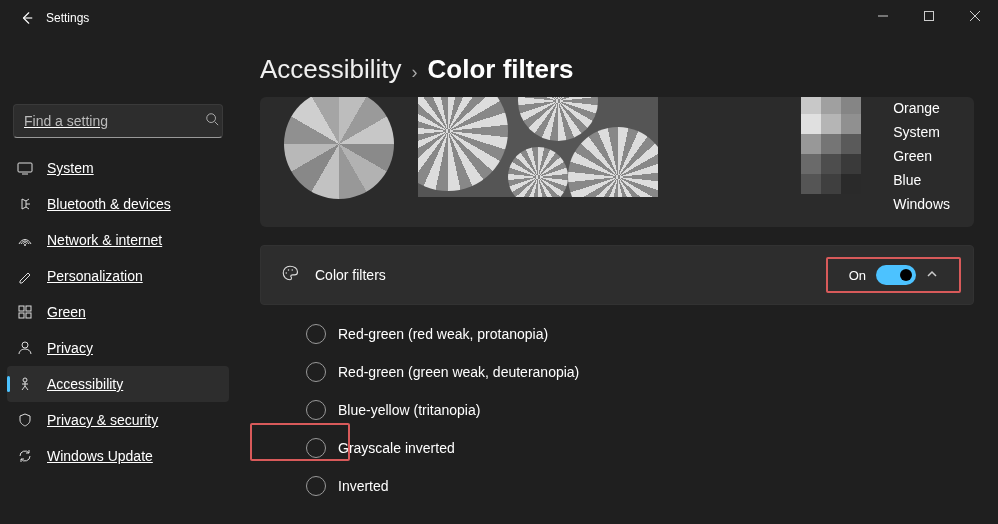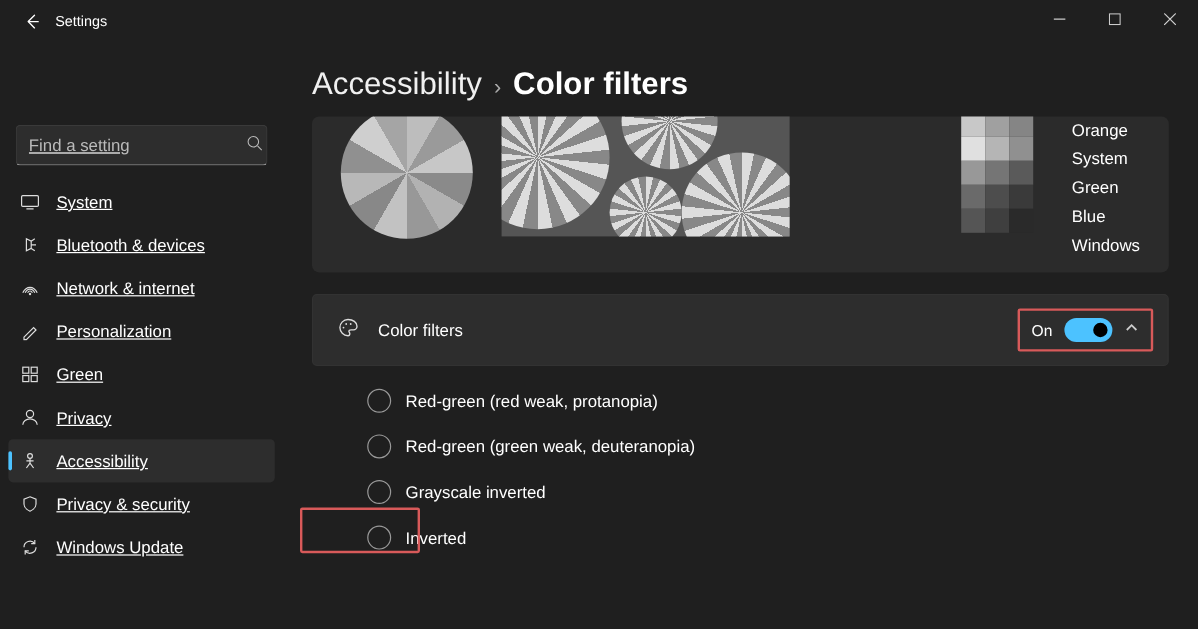--- a/index.html
+++ b/index.html
@@ -49,21 +49,21 @@
 
   .swatches { display:grid; grid-template-columns:repeat(3,20px); grid-auto-rows:20px; gap:0; margin-left:12px; position:relative; top:-12px; }
   .swatches div { width:20px; height:20px; }
 
   .color-labels { display:flex; flex-direction:column; gap:8px; font-size:14px; color:#fff; margin-left:8px; }
 
   .expander { margin-top:18px; }
   .exp-head { height:60px; background:#2d2d2d; border:1px solid #323232; border-radius:4px; display:flex; align-items:center; padding:0 20px; position:relative; }
   .exp-head .ic { margin-right:16px; color:#ddd; }
   .exp-title { font-size:14px; }
-  .exp-right { position:absolute; right:12px; display:flex; align-items:center; gap:10px; border:2px solid #d85a5a; padding:6px 10px; border-radius:2px; }
+  .exp-right { position:absolute; right:12px; display:flex; align-items:center; gap:10px; border:2px solid #d85a5a; padding:6px 21px; border-radius:2px; }
   .toggle { width:40px; height:20px; border-radius:10px; background:#4cc2ff; position:relative; }
   .toggle::after { content:""; position:absolute; width:12px; height:12px; background:#000; border-radius:50%; right:4px; top:4px; }
   .exp-state { font-size:13px; }
   .chev { color:#ccc; }
 
   .radio-list { padding:10px 0 0 46px; }
   .radio { display:flex; align-items:center; height:38px; font-size:14px; color:#fff; }
   .radio .rb { width:20px; height:20px; border-radius:50%; border:1.5px solid #999; margin-right:12px; display:flex; align-items:center; justify-content:center; }
   .radio.sel .rb { border:4px solid #fff; background:#000; }
   .radio.sel .rb::after { content:""; width:6px; height:6px; border-radius:50%; background:#000; }
@@ -256,20 +256,24 @@
       <div class="radio">
             <span class="rb"></span>
             <span>Red-green (red weak, protanopia)</span>
           </div>
           <div class="radio">
             <span class="rb"></span>
             <span>Red-green (green weak, deuteranopia)</span>
           </div>
           <div class="radio">
             <span class="rb"></span>
+            <span>Blue-yellow (tritanopia)</span>
+          </div>
+          <div class="radio">
+            <span class="rb"></span>
             <span>Grayscale inverted</span>
           </div>
           <div class="radio">
             <span class="rb"></span>
             <span>Inverted</span>
           </div>
         </div>
     </div>
   </div>
 </div>

